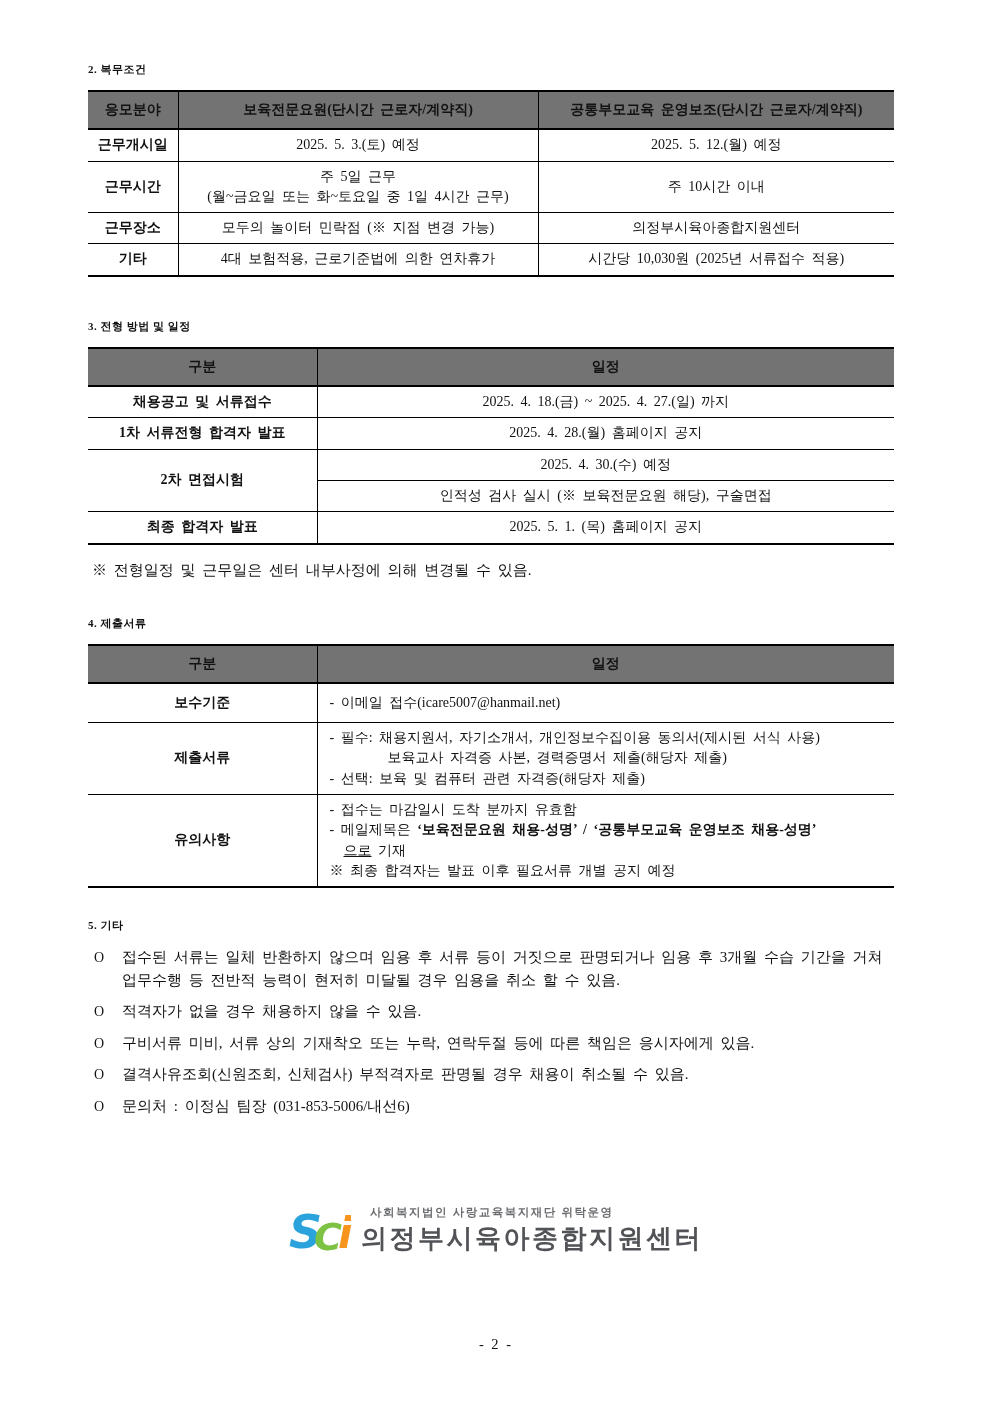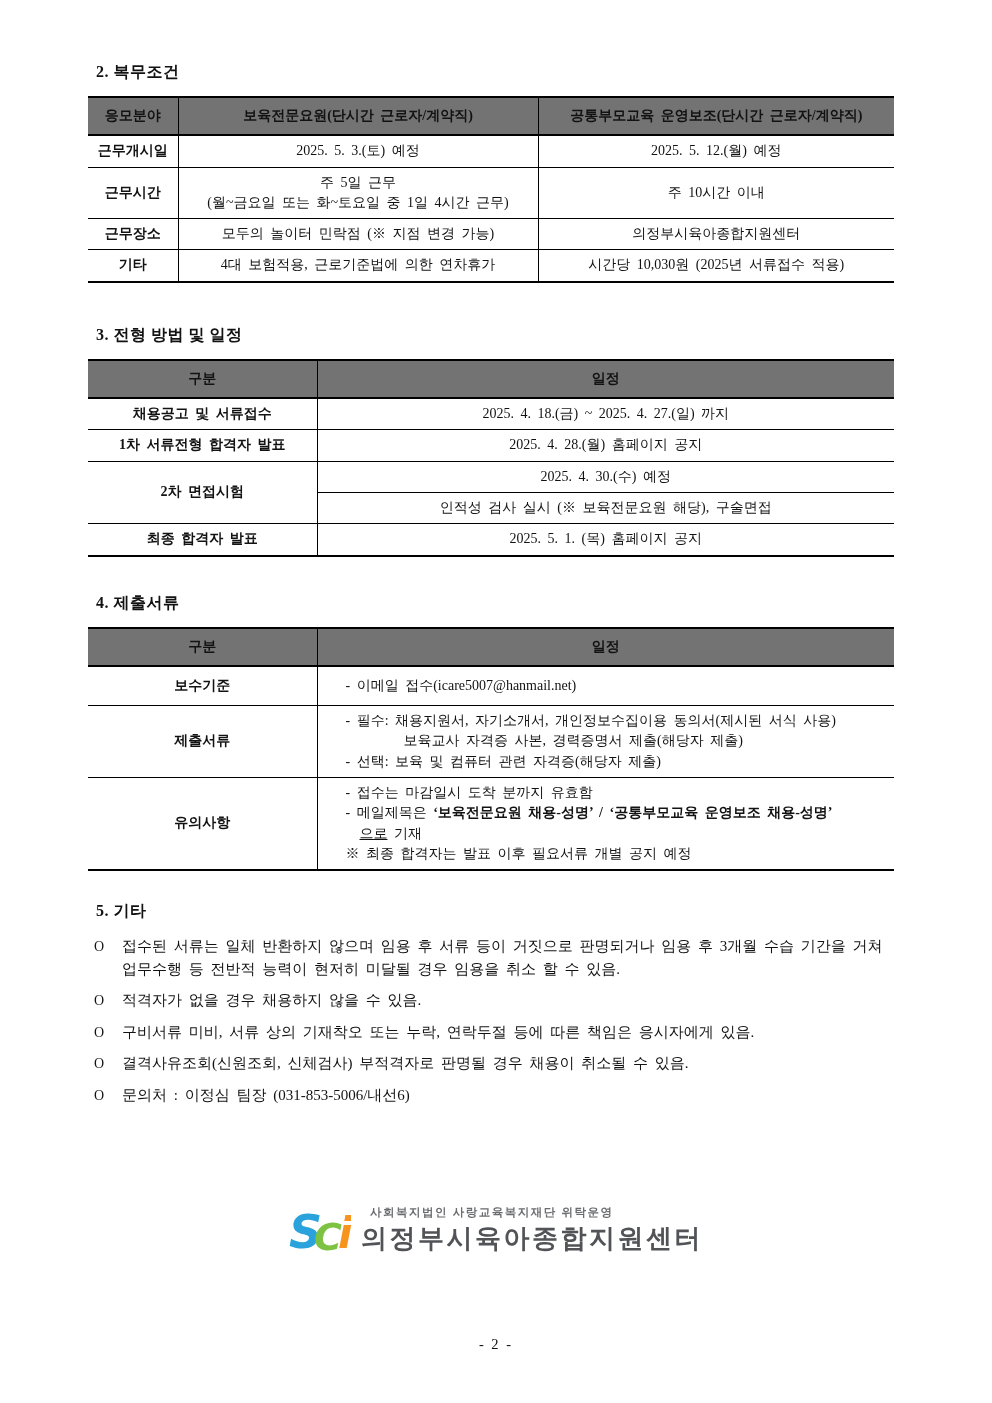--- a/index.html
+++ b/index.html
@@ -14,24 +14,24 @@
     color: #121212;
     overflow: hidden;
   }
   .content {
     position: absolute;
     left: 88px;
     top: 62px;
     width: 806px;
   }
   .sec-title {
-    font-size: 16px;
+    font-size: 11px;
     font-weight: bold;
     letter-spacing: 0.5px;
-    margin: 0 0 13px 8px;
+    margin: 0 0 13px 0;
   }
   .mt-s3 { margin-top: 42px; }
   .mt-s4 { margin-top: 36px; }
   .mt-s5 { margin-top: 30px; }
 
   table {
     width: 100%;
     border-collapse: collapse;
     border-top: 2px solid #000;
     border-bottom: 2px solid #000;
@@ -48,21 +48,21 @@
   thead th {
     background: #737373;
     border-bottom: 2px solid #000;
     font-weight: bold;
     padding: 8px 6px;
   }
   tbody th { font-weight: bold; }
   tbody th, tbody td { border-top: 1px solid #000; }
   th + th, th + td, td + td { border-left: 1px solid #000; }
   .bl { border-left: 1px solid #000; }
-  .cell-left { text-align: left; padding-left: 28px; }
+  .cell-left { text-align: left; padding-left: 12px; }
   .pad-tall { padding-top: 9px; padding-bottom: 9px; }
   .indent2 { display: inline-block; margin-left: 58px; }
   .indent-small { display: inline-block; margin-left: 14px; }
   .b { font-weight: bold; }
   .u { text-decoration: underline; }
 
   .note {
     margin: 16px 0 0 4px;
     font-size: 15px;
     word-spacing: 3px;
@@ -205,20 +205,21 @@
         <tr>
           <td class="bl">인적성 검사 실시 (※ 보육전문요원 해당), 구술면접</td>
         </tr>
         <tr>
           <th>최종 합격자 발표</th>
           <td>2025. 5. 1. (목) 홈페이지 공지</td>
         </tr>
       </tbody>
     </table>
 
+    <p class="note">※ 전형일정 및 근무일은 센터 내부사정에 의해 변경될 수 있음.</p>
 
     <h2 class="sec-title mt-s4">4. 제출서류</h2>
 
     <table>
       <colgroup>
           <col style="width:229px">
           <col style="width:577px">
         </colgroup>
       <thead>
         <tr>

